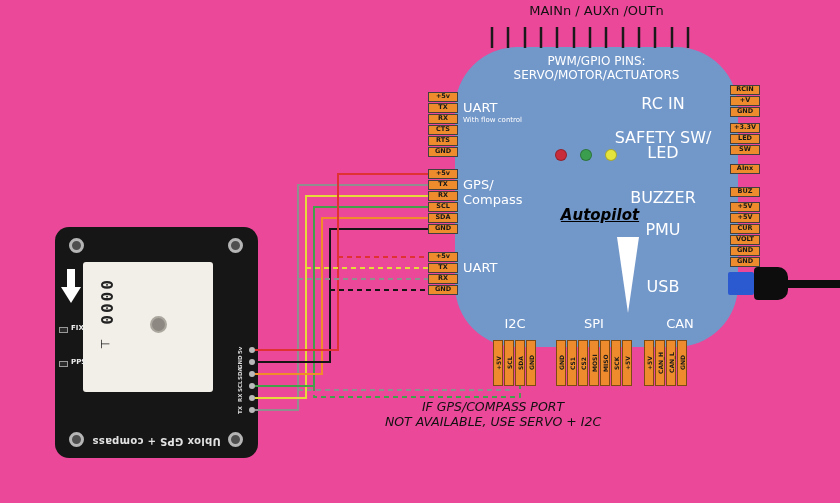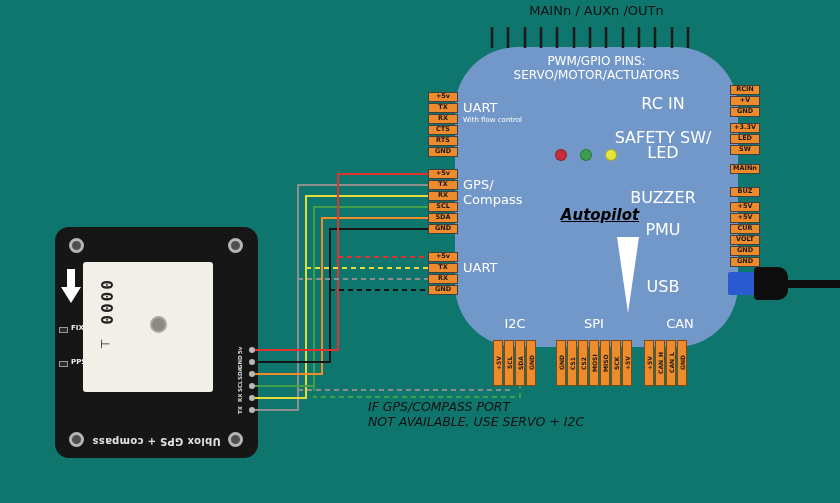--- a/index.html
+++ b/index.html
@@ -1,17 +1,17 @@
 <!DOCTYPE html>
 <html style="--board_blue: #7297c9; --pin_orange: #ee8b2d; --usb_blue: #2b59d0; --led_red: #c82b3a; --led_green: #3a9e4e; --led_yellow: #e4e43c; --wire_red: #e03232; --wire_grey: #8f8f8f; --wire_yellow: #e6d93a; --wire_green: #43a04a; --wire_orange: #f08c2a; --wire_black: #151515;"><head>
 <meta charset="utf-8">
 <style>
   *{margin:0;padding:0;box-sizing:border-box}
   body{font-family:"DejaVu Sans","Liberation Sans",sans-serif;background:#fff}
-  .canvas{position:relative;width:840px;height:503px;background:#0f766e;overflow:hidden}
+  .canvas{position:relative;width:840px;height:503px;background:#ec4899;overflow:hidden}
   .canvas>*{position:absolute}
   .board{left:455px;top:47px;width:283px;height:300px;background:var(--board_blue,#7297c9);border-radius:62px}
   .top-label{left:455px;top:3px;width:283px;text-align:center;font-size:13px;color:#111}
   .pwm{left:455px;width:283px;text-align:center;color:#fff;font-size:12px}
   .port-label{color:#fff;font-size:13px}
   .port-sub{color:#fff;font-size:7px}
   .rlabel{left:600px;width:126px;text-align:center;color:#fff;font-size:16px}
   .blabel{width:40px;text-align:center;color:#fff;font-size:13px;top:316px}
   .pin-group-v{display:flex;flex-direction:column}
   .pin-group-h{display:flex;flex-direction:row}
@@ -28,21 +28,21 @@
   .antenna{left:28px;top:35px;width:130px;height:130px;background:#f2efe8;border-radius:3px}
   .ant-hole{position:absolute;left:67px;top:54px;width:17px;height:17px;border-radius:50%;background:#8d8982;border:2px solid #aba79f}
   .ant-mark{left:42px;top:53px;writing-mode:vertical-rl;font-family:"DejaVu Sans Mono",monospace;font-weight:bold;font-size:16px;letter-spacing:2px;color:#222}
   .ant-pol{left:45px;top:110px;font-size:12px;transform:rotate(90deg);color:#222}
   .mled{width:9px;height:6px;background:#2a2a2a;border:1px solid #999}
   .mled-label{font-size:7px;font-weight:bold;color:#eee}
   .modpins{left:178px;top:117px;display:flex;flex-direction:column}
   .pin-mod{width:14px;height:12px;writing-mode:vertical-rl;transform:rotate(180deg);display:flex;align-items:center;justify-content:center;font-size:5.5px;font-weight:bold;color:#d5d5d5}
   .pad{left:194px;width:6px;height:6px;border-radius:50%;background:#b9b9b9}
   .module-name{left:20px;top:209px;width:163px;text-align:center;transform:rotate(180deg);font-size:10px;font-weight:bold;color:#e3e3e3;letter-spacing:.3px}
-  .note{left:368px;top:399px;width:250px;text-align:left;font-style:italic;font-size:12.5px;line-height:15px;color:#111}
+  .note{left:368px;top:399px;width:250px;text-align:center;font-style:italic;font-size:12.5px;line-height:15px;color:#111}
   svg.overlay{left:0;top:0;z-index:6;pointer-events:none}
   .wire{fill:none;stroke-width:2}
   .wire-d{fill:none;stroke-width:1.8;stroke-dasharray:5 4}
 </style>
 </head>
 <body>
 
 <div class="canvas">
 
   <div class="board"></div>
@@ -90,21 +90,21 @@
 
   <div class="rlabel" style="top:128px">SAFETY SW/</div>
   <div class="rlabel" style="top:143px">LED</div>
   <div class="pin-group-v" style="left:730px;top:123px">
       <div class="pin-row">+3.3V</div>
       <div class="pin-row">LED</div>
       <div class="pin-row">SW</div>
     </div>
 
   <div class="pin-group-v" style="left:730px;top:164px">
-      <div class="pin-row">MAINn</div>
+      <div class="pin-row">AInx</div>
     </div>
 
   <div class="rlabel" style="top:188px">BUZZER</div>
   <div class="pin-group-v" style="left:730px;top:187px">
       <div class="pin-row">BUZ</div>
     </div>
 
   <div class="rlabel" style="top:220px">PMU</div>
   <div class="pin-group-v" style="left:730px;top:202px">
       <div class="pin-row">+5V</div>

